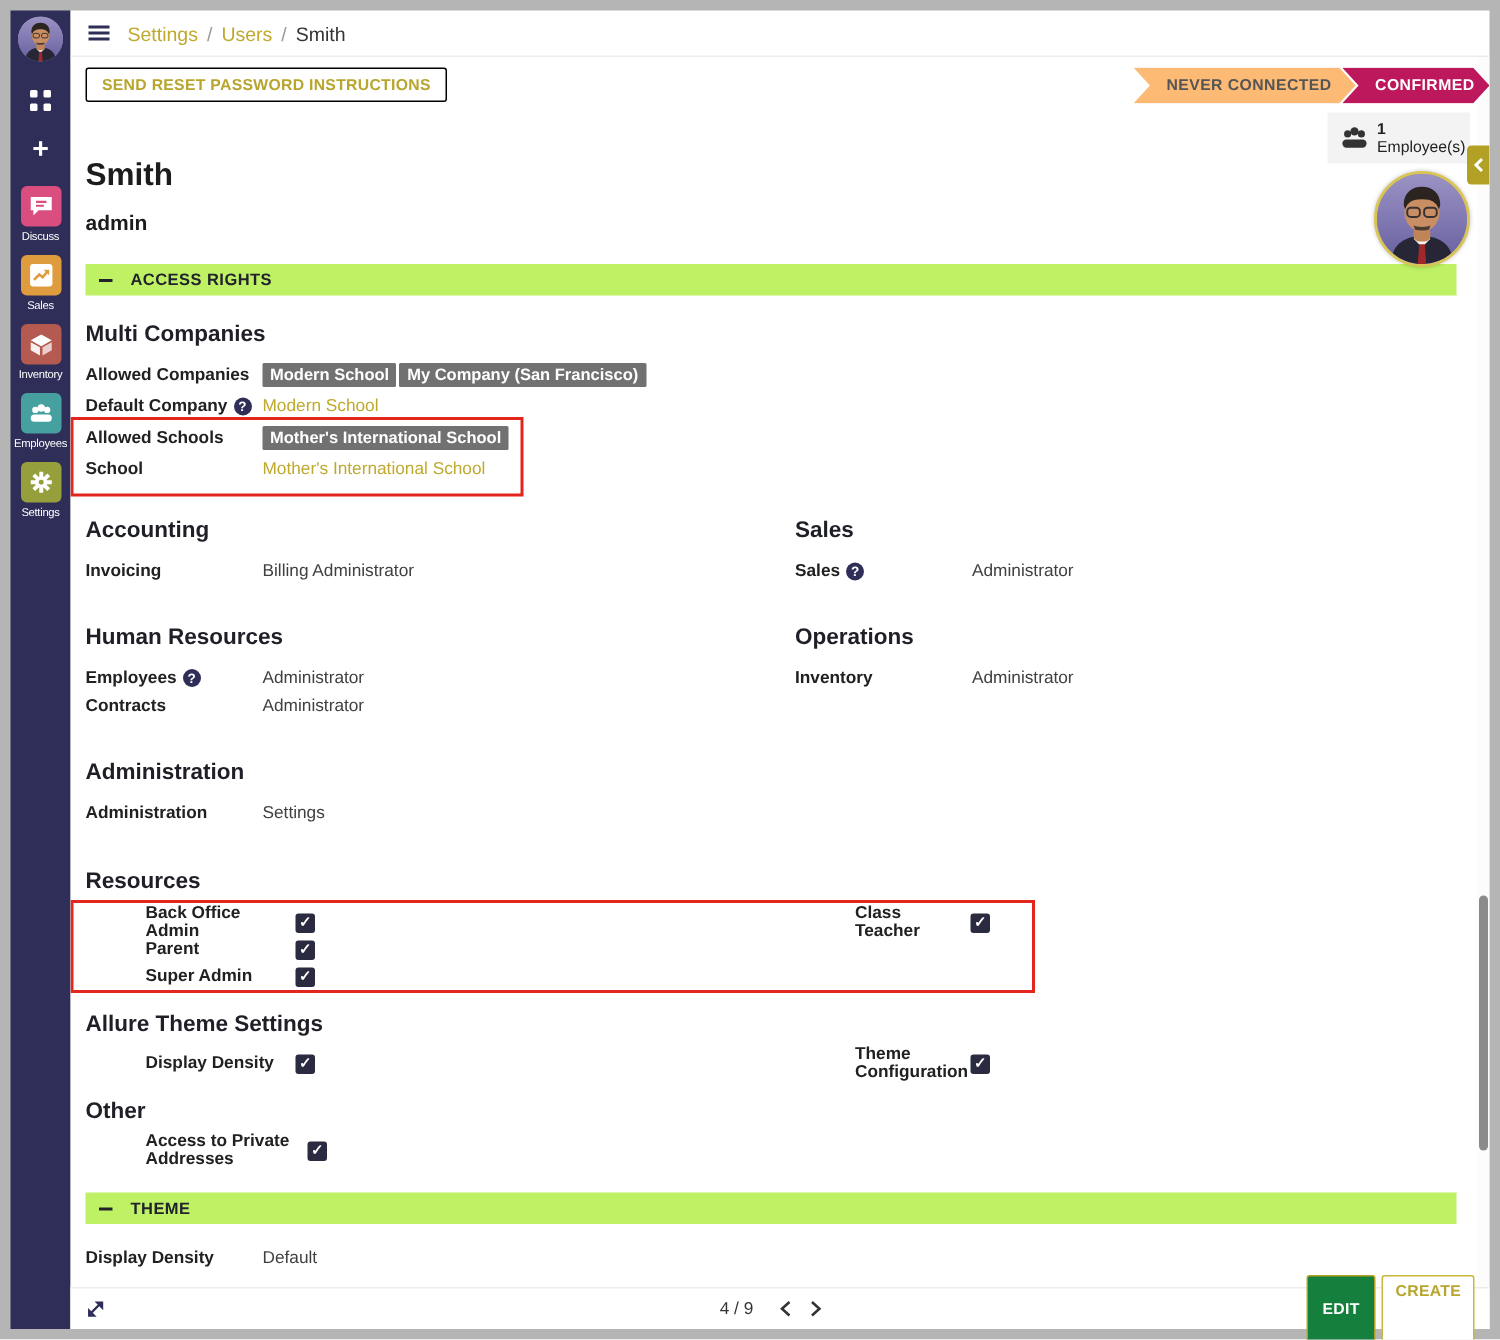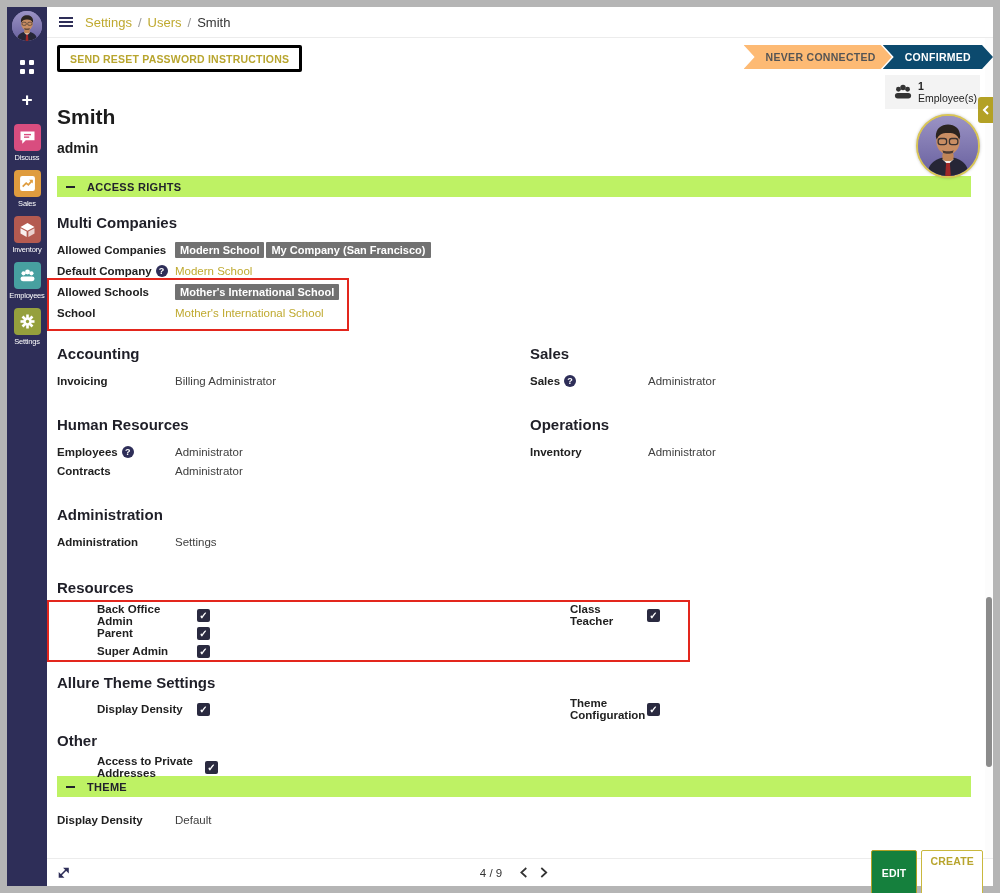--- a/index.html
+++ b/index.html
@@ -30,30 +30,30 @@
   .hamburger { width:14px; height:2px; background:#2e2e58; box-shadow:0 -4px 0 #2e2e58, 0 4px 0 #2e2e58; margin:0 12px 0 2px; cursor:pointer; }
   .bc-link { color:#bfa92f; cursor:pointer; }
   .bc-sep { color:#9a9a9a; margin:0 6px; }
   .bc-current { color:#333; }
 
   .body { flex:1; position:relative; overflow:hidden; }
   .sheet { padding:0 22px 0 10px; }
 
   
   .toolbar-row { margin-top:7px; height:24px; }
-  .btn-outline-gold { display:inline-block; background:#fff; border:3px solid #000000; color:#b8a52e;
+  .btn-outline-gold { display:inline-block; background:#fff; border:1px solid #000000; color:#b8a52e;
     font-size:10.5px; font-weight:bold; padding:5px 10px 4px; border-radius:2px; letter-spacing:.2px; cursor:pointer; }
 
   
   .statusbar { position:absolute; top:7px; right:0; display:flex; z-index:5; }
   .ribbon { height:24px; display:flex; align-items:center; font-size:10.5px; font-weight:bold;
     padding:0 16px 0 22px; letter-spacing:.3px; cursor:pointer;
     clip-path:polygon(0 0, calc(100% - 11px) 0, 100% 50%, calc(100% - 11px) 100%, 0 100%, 11px 50%); }
   .ribbon.inactive { background:#fdba74; color:#555; filter:drop-shadow(0 0 1px #c9c9c9); margin-right:-9px; z-index:2; }
-  .ribbon.active { background:#0c4a6e; color:#fff; padding-right:22px; z-index:1;
+  .ribbon.active { background:#be185d; color:#fff; padding-right:10px; z-index:1;
     clip-path:polygon(0 0, calc(100% - 11px) 0, 100% 50%, calc(100% - 11px) 100%, 0 100%, 11px 50%); }
 
   
   .smart-btn { position:absolute; top:37px; right:13px; width:95px; height:34px; background:#f3f3f3;
     display:flex; align-items:center; padding:0 6px; cursor:pointer; z-index:4; }
   .smart-btn svg { width:24px; height:22px; flex-shrink:0; }
   .smart-txt { font-size:10.5px; color:#222; line-height:12px; margin-left:3px; }
   .smart-count { font-weight:bold; }
 
   .fold-tab { position:absolute; top:59px; right:0; width:15px; height:26px; background:#b3a125;
@@ -424,21 +424,21 @@
             </div>
           </div>
         </div>
 
         <h2 class="group-title other-title" style="margin-top:14px;">Other</h2>
         <div class="cbrow">
           <span class="cblabel" style="width:148px;">Access to Private Addresses</span>
           <span class="cb"></span>
         </div>
 
-        <div class="section-bar" style="margin-top:0;">
+        <div class="section-bar" style="margin-top:19px;">
           <span class="minus"></span>
           <span>THEME</span>
         </div>
         <div class="theme-rows">
           <div class="frow">
             <span class="flabel">Display Density</span>
             <span class="fvalue">Default</span>
           </div>
 
         </div>

